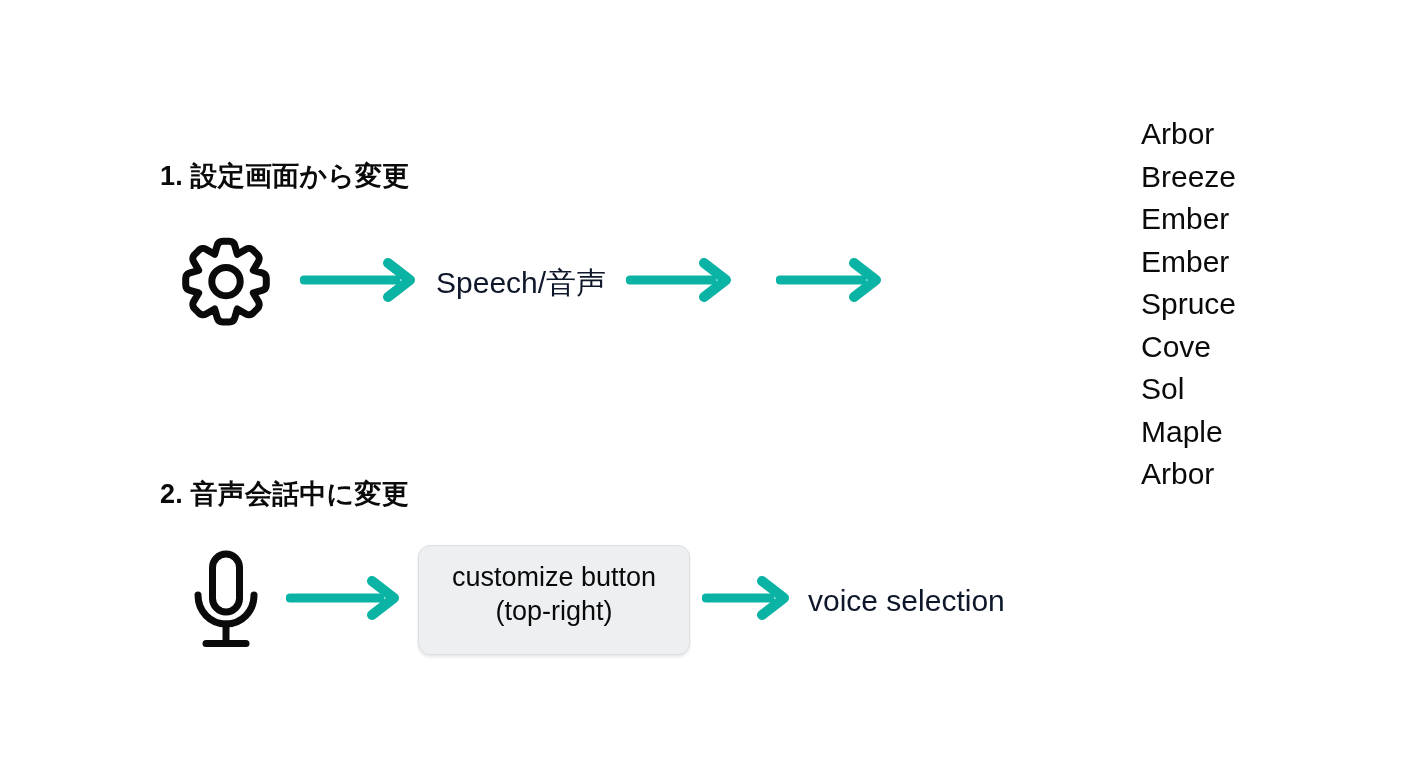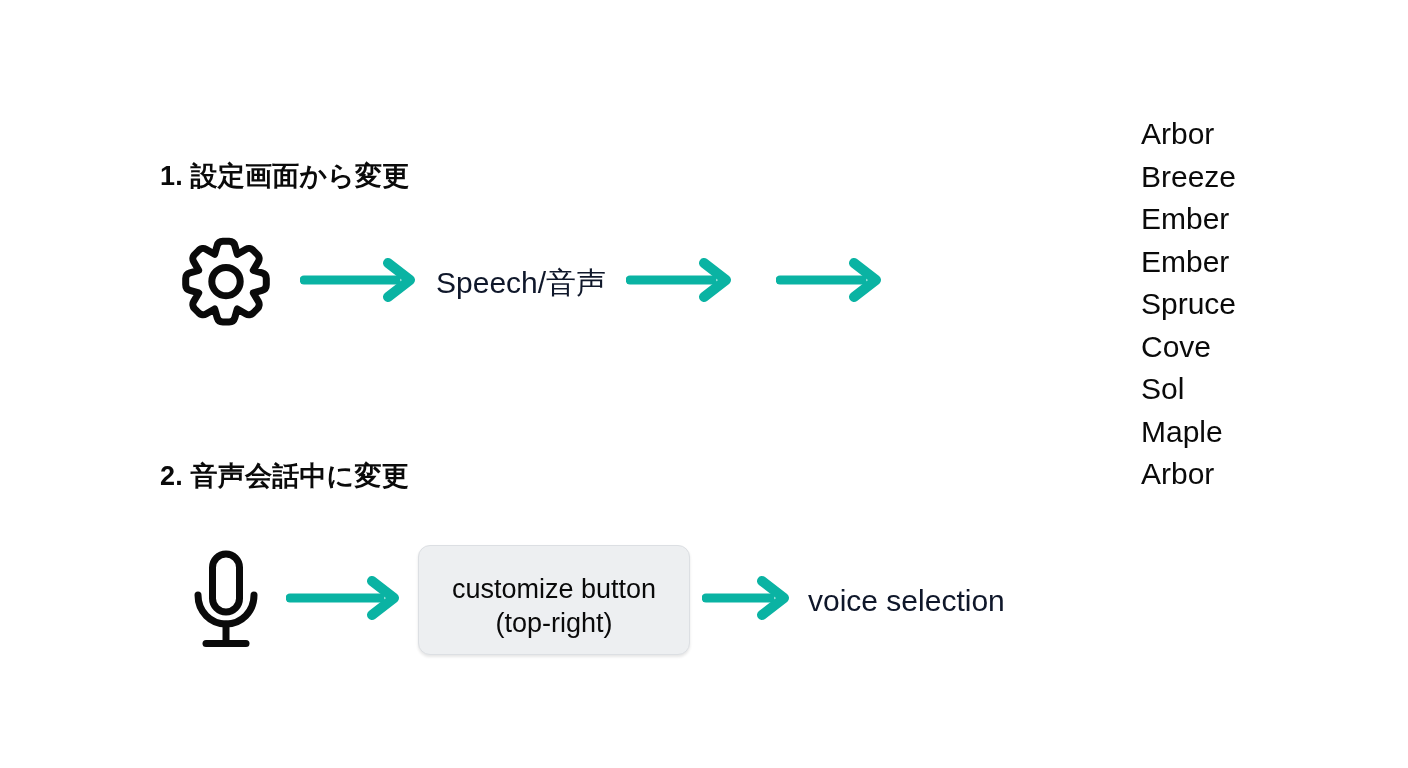--- a/index.html
+++ b/index.html
@@ -28,21 +28,21 @@
     font-family: "Liberation Sans", sans-serif;
     font-weight: bold;
     font-size: 27px;
     line-height: 1;
     letter-spacing: 0.2px;
     color: #0a0a0a;
     white-space: nowrap;
     margin-left: 44px;
   }
   #heading-1 { left: 116px; top: 163px; }
-  #heading-2 { left: 116px; top: 463px; }
+  #heading-2 { left: 116px; top: 481px; }
 
   
   .flow-row {
     position: absolute;
     display: flex;
     align-items: center;
   }
   #flow-row-1 { left: 170px; top: 232px; height: 100px; }
   #flow-row-2 { left: 180px; top: 540px; height: 120px; }
 
@@ -80,21 +80,21 @@
     width: 272px;
     min-height: 110px;
     padding: 14px 16px;
     background: #edeff1;
     border: 1px solid #dcdfe3;
     border-radius: 12px;
     box-shadow: 0 2px 3px rgba(0,0,0,0.10);
     display: flex;
     flex-direction: column;
     align-items: center;
-    justify-content: flex-end;
+    justify-content: flex-start;
   }
   .node-box .line {
     font-family: "Liberation Sans", sans-serif;
     font-size: 27px;
     line-height: 1.26;
     color: #0a0a0a;
     white-space: nowrap;
     text-align: center;
   }
 

